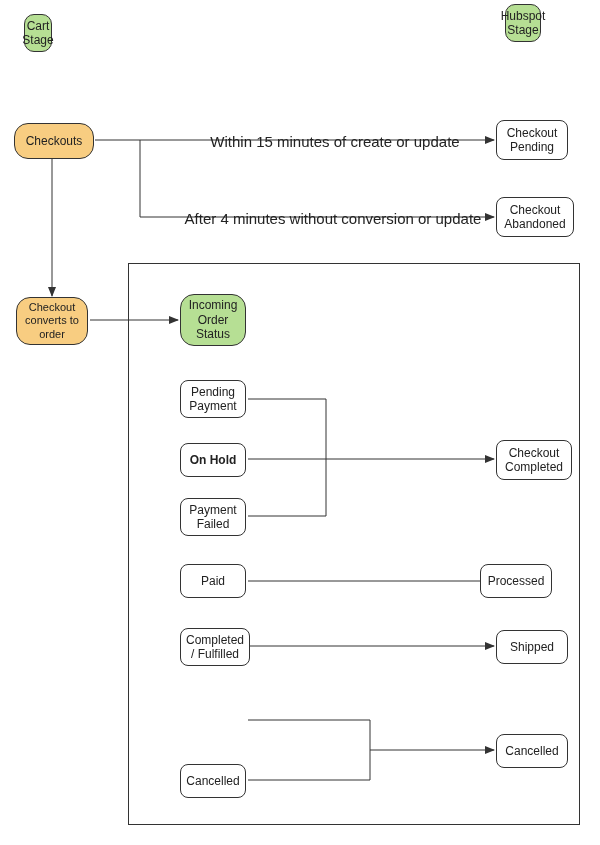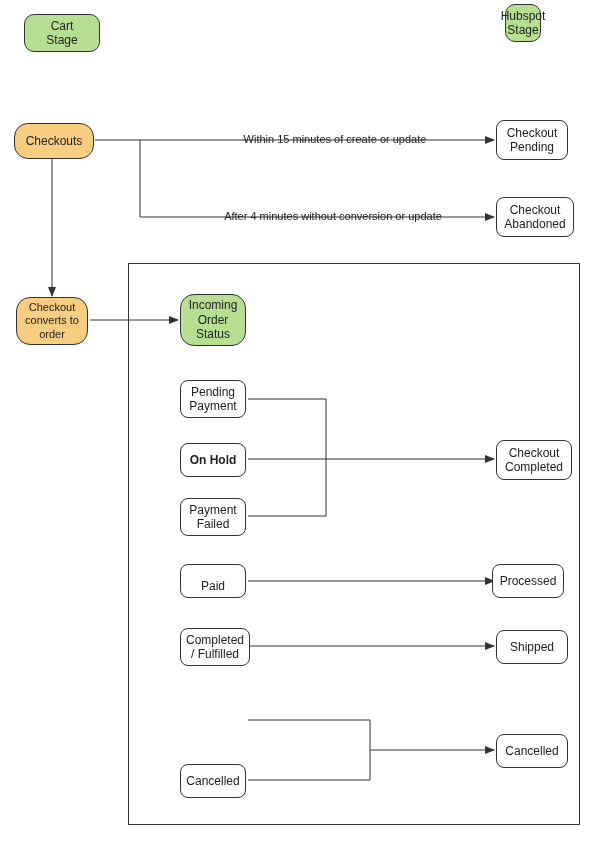--- a/index.html
+++ b/index.html
@@ -26,21 +26,21 @@
     text-align: center;
     padding: 4px 6px;
     line-height: 1.2;
     background: #fff;
   }
   .green { background: #b6df94; }
   .orange { background: #f8cd81; border-radius: 14px; }
   .header-green { background: #b6df94; border-radius: 10px; }
   .edge-label {
     position: absolute;
-    font-size: 11px;
+    font-size: 15px;
     background: transparent;
     text-align: center;
     white-space: nowrap;
   }
   svg.lines {
     position: absolute;
     left: 0; top: 0;
     width: 600px; height: 845px;
     pointer-events: none;
   }
@@ -76,21 +76,21 @@
     <path d="M248,581 L494,581" stroke="#333" fill="none" marker-end="url(#arrow)"></path>
 
     <path d="M248,646 L494,646" stroke="#333" fill="none" marker-end="url(#arrow)"></path>
 
     <path d="M248,720 L370,720 L370,750 L494,750" stroke="#333" fill="none" marker-end="url(#arrow)"></path>
     <path d="M248,780 L370,780 L370,750" stroke="#333" fill="none"></path>
   </svg>
 
   <div class="big-rect" style="left:128px; top:263px; width:452px; height:562px;"></div>
 
-  <div class="node header-green" style="left:24px; top:14px; width:76px; height:38px;">
+  <div class="node header-green" style="left:24px; top:14px; width:28px; height:38px;">
     <span>Cart<br>Stage</span>
   </div>
   <div class="node header-green" style="left:505px; top:4px; width:36px; height:38px;">
     <span>Hubspot<br>Stage</span>
   </div>
 
   <div class="node orange" style="left:14px; top:123px; width:80px; height:36px;">
     <span>Checkouts</span>
   </div>
 
@@ -114,34 +114,34 @@
 
   <div class="node" style="left:180px; top:380px; width:66px; height:38px;">
     <span>Pending<br>Payment</span>
   </div>
   <div class="node" style="left:180px; top:443px; width:66px; height:34px;font-weight:bold;">
     <span>On Hold</span>
   </div>
   <div class="node" style="left:180px; top:498px; width:66px; height:38px;">
     <span>Payment<br>Failed</span>
   </div>
-  <div class="node" style="left:180px; top:564px; width:66px; height:34px;align-items:flex-end;">
+  <div class="node" style="left:180px; top:564px; width:66px; height:34px;">
     <span>Paid</span>
   </div>
   <div class="node" style="left:180px; top:628px; width:70px; height:38px;">
     <span>Completed<br>/ Fulfilled</span>
   </div>
   <div class="node" style="left:180px; top:764px; width:66px; height:34px;">
     <span>Cancelled</span>
   </div>
 
   <div class="node" style="left:496px; top:440px; width:76px; height:40px;">
     <span>Checkout<br>Completed</span>
   </div>
-  <div class="node" style="left:492px; top:564px; width:72px; height:34px;">
+  <div class="node" style="left:480px; top:564px; width:72px; height:34px;">
     <span>Processed</span>
   </div>
   <div class="node" style="left:496px; top:630px; width:72px; height:34px;">
     <span>Shipped</span>
   </div>
   <div class="node" style="left:496px; top:734px; width:72px; height:34px;">
     <span>Cancelled</span>
   </div>
 
 </div>

